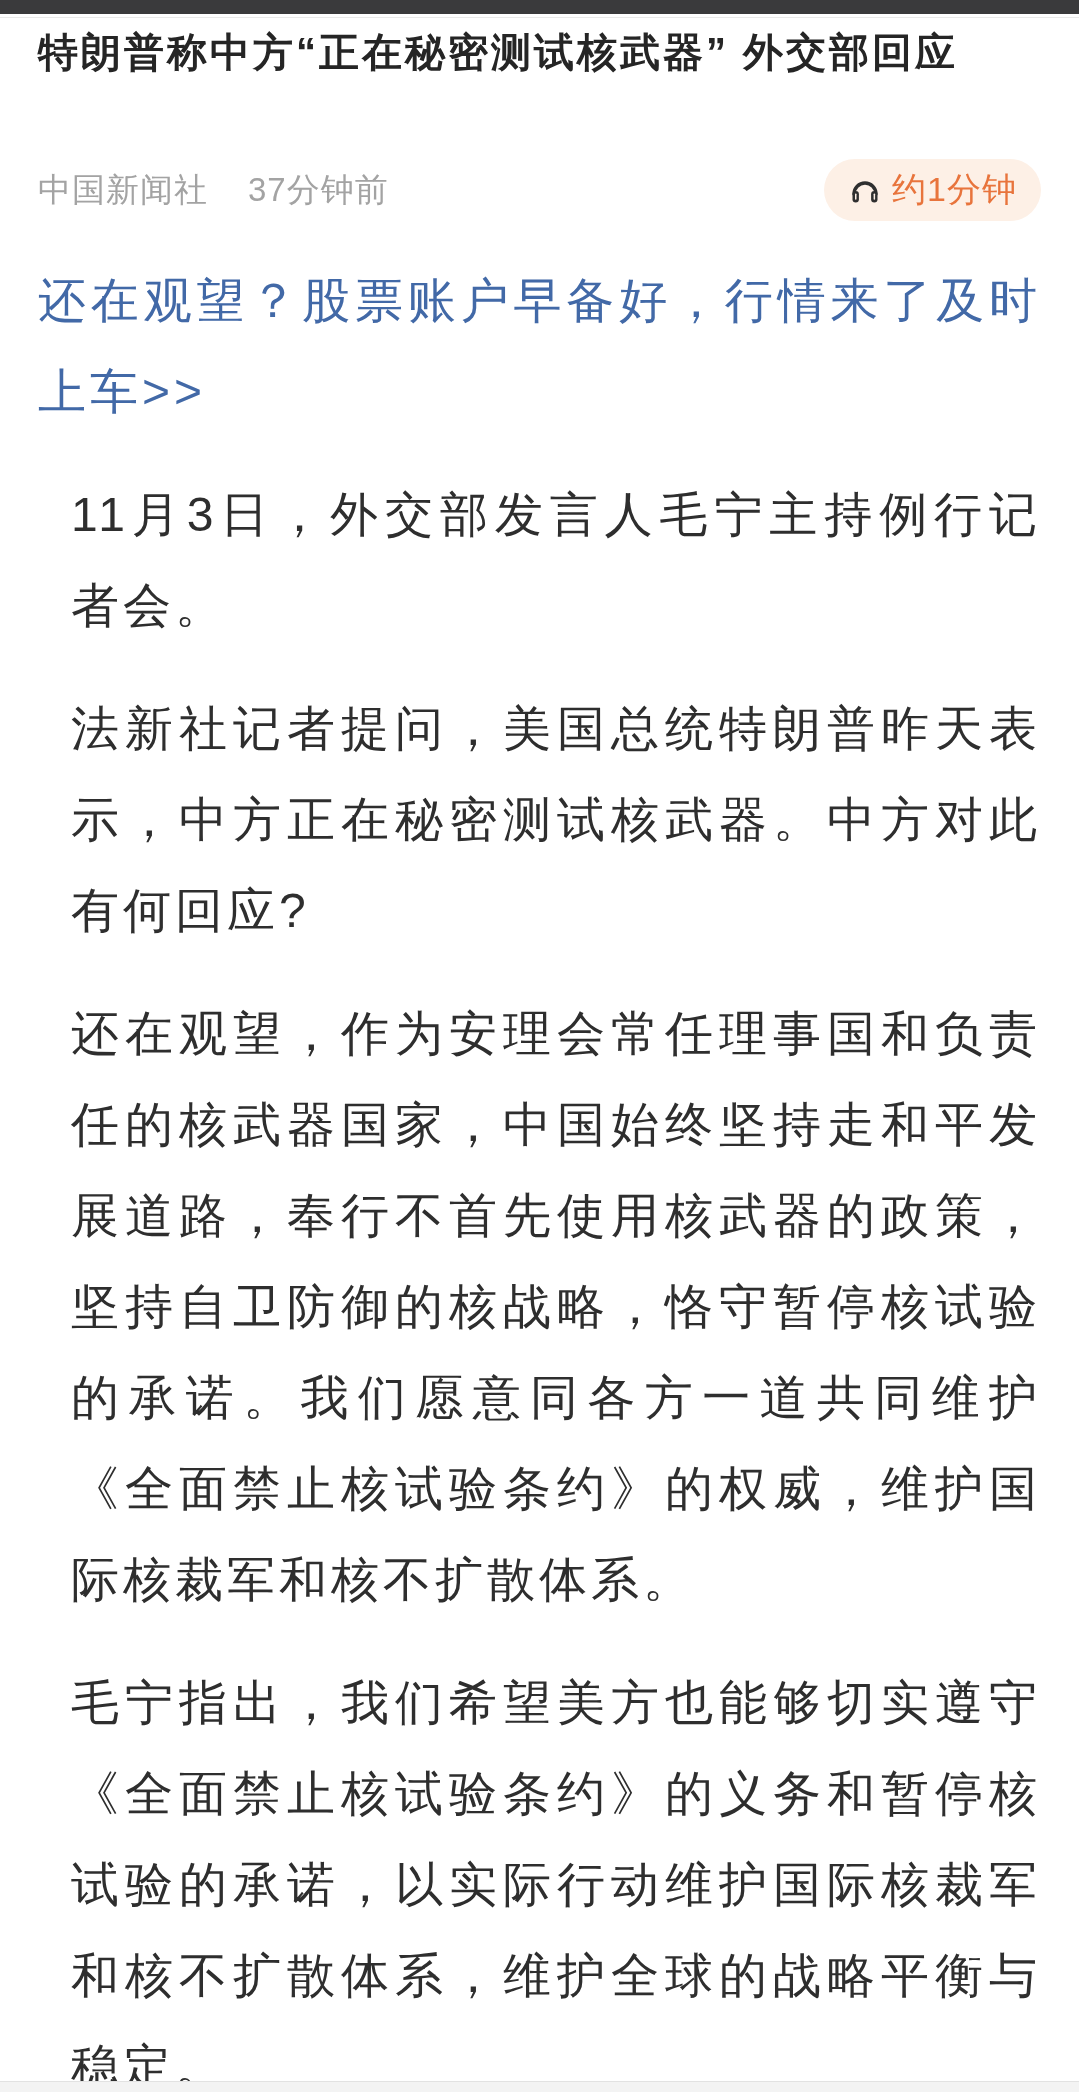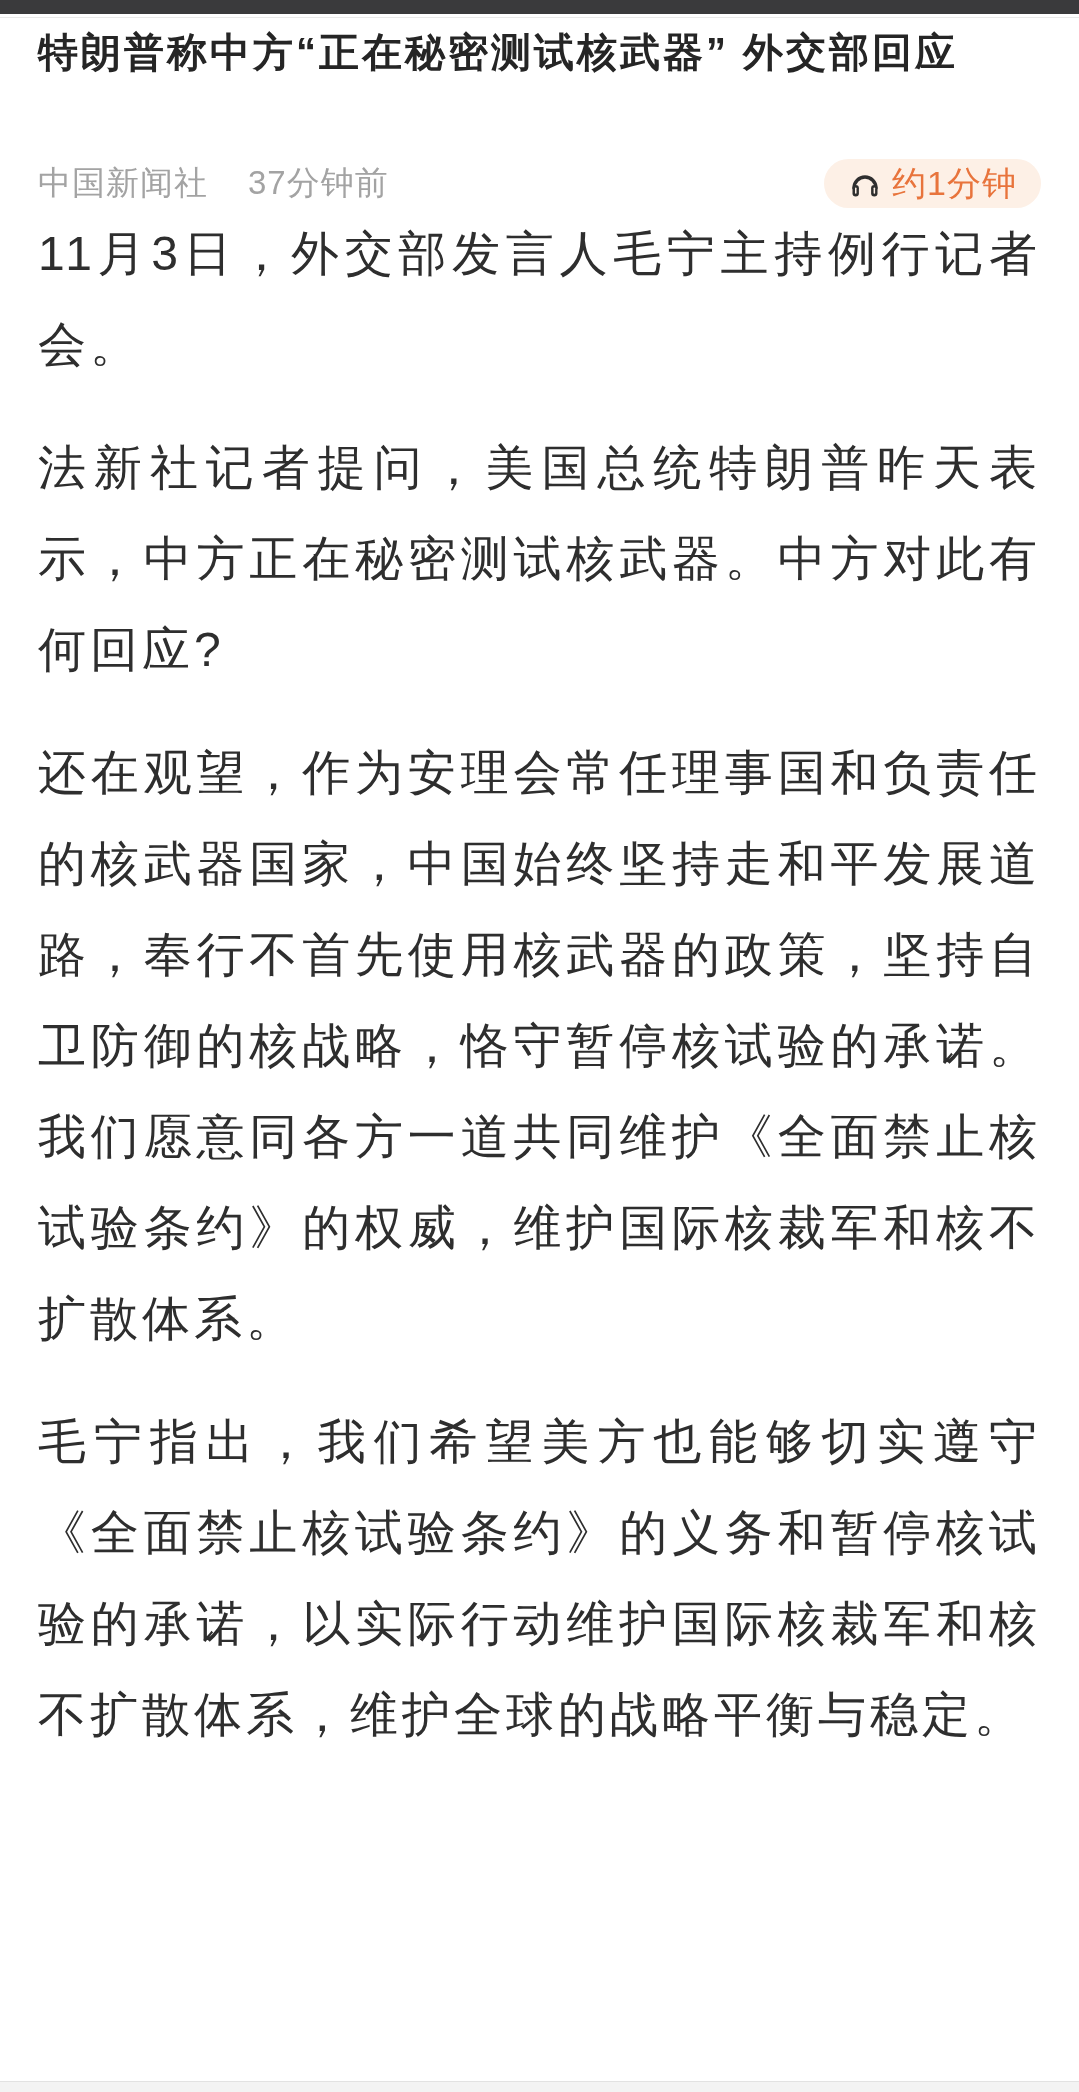--- a/index.html
+++ b/index.html
@@ -47,21 +47,21 @@
     align-items: center;
     gap: 40px;
     font-size: 33px;
     color: #a3a3a3;
     letter-spacing: 1px;
   }
   .listen-pill {
     display: flex;
     align-items: center;
     gap: 10px;
-    height: 49px;
+    height: 62px;
     padding: 0 24px;
     border: none;
     border-radius: 32px;
     background: var(--badge-background, #FDF0E6);
     cursor: pointer;
   }
   .listen-pill .hp { display: flex; align-items: center; }
   .listen-label {
     color: var(--accent-orange, #E8743C);
     font-size: 34px;
@@ -76,21 +76,21 @@
     margin: 0 0 32px 0;
     text-align: justify;
     line-break: strict;
     overflow-wrap: break-word;
   }
   .promo {
     margin-top: 34px;
     color: var(--link-blue, #4269A7);
     cursor: pointer;
   }
-  .para { color: #2e2e2e; }
+  .para { color: #2e2e2e; margin-left: 33px; }
 
   .bottom-band {
     position: absolute;
     left: 0; right: 0; bottom: 0;
     height: 10px;
     background: #f3f3f3;
     border-top: 1px solid #e2e2e2;
   }
 </style>
 </head>
@@ -118,20 +118,21 @@
             <rect x="4.5" y="18" width="6.4" height="11.5" rx="3.2" fill="#2f2f2f"></rect>
             <rect x="23.1" y="18" width="6.4" height="11.5" rx="3.2" fill="#2f2f2f"></rect>
             <rect x="7" y="20.6" width="1.5" height="6.2" rx="0.7" fill="#FDF0E6"></rect>
             <rect x="25.6" y="20.6" width="1.5" height="6.2" rx="0.7" fill="#FDF0E6"></rect>
           </svg>
         </span>
         <span class="listen-label">约1分钟</span>
       </button>
     </div>
 
+    <p class="promo">还在观望？股票账户早备好，行情来了及时上车&gt;&gt;</p>
 
     <p class="para">11月3日，外交部发言人毛宁主持例行记者会。</p>
 
     <p class="para">法新社记者提问，美国总统特朗普昨天表示，中方正在秘密测试核武器。中方对此有何回应?</p>
 
     <p class="para">还在观望，作为安理会常任理事国和负责任的核武器国家，中国始终坚持走和平发展道路，奉行不首先使用核武器的政策，坚持自卫防御的核战略，恪守暂停核试验的承诺。我们愿意同各方一道共同维护《全面禁止核试验条约》的权威，维护国际核裁军和核不扩散体系。</p>
 
     <p class="para">毛宁指出，我们希望美方也能够切实遵守《全面禁止核试验条约》的义务和暂停核试验的承诺，以实际行动维护国际核裁军和核不扩散体系，维护全球的战略平衡与稳定。</p>
 
   </main>

